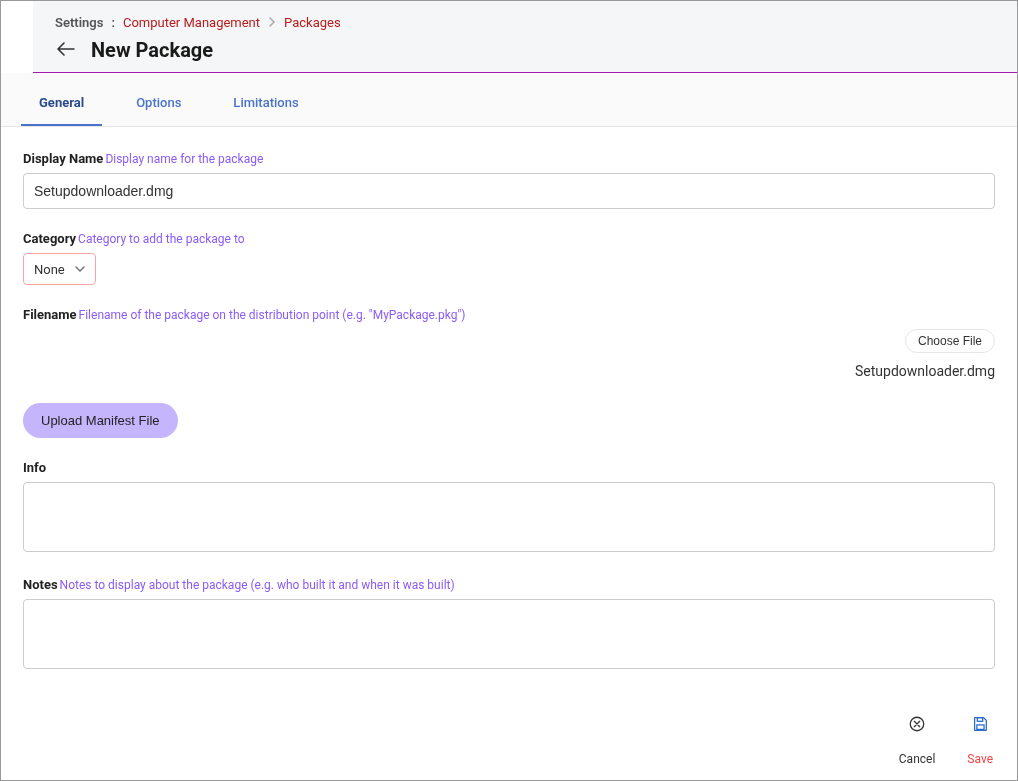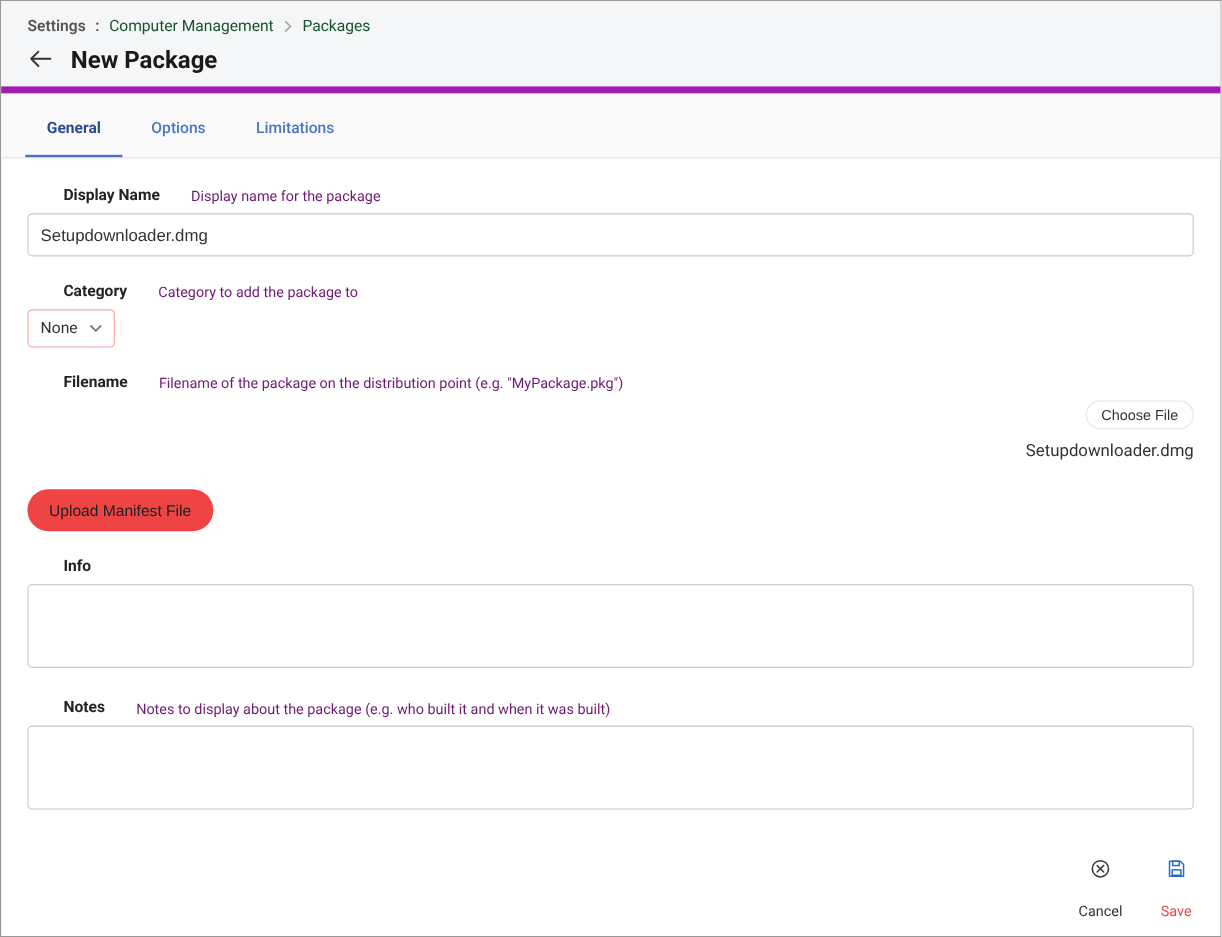--- a/index.html
+++ b/index.html
@@ -12,40 +12,41 @@
     .window {
       width: 1018px;
       height: 781px;
       border: 1px solid #999;
       display: flex;
       flex-direction: column;
       background: #fff;
     }
     .header {
       background: #f5f6f7;
-      border-bottom: 6px solid #a21caf;
+      border-bottom: 1px solid #a21caf;
       padding: 14px 22px 10px 22px;
+      margin-left: 32px;
     }
     .breadcrumb {
       font-size: 13px;
       color: #777;
       display: flex;
       align-items: center;
       gap: 8px;
     }
     .breadcrumb .label {
       color: #555;
       font-weight: 600;
     }
     .breadcrumb .sep-colon {
       color: #555;
       font-weight: 600;
     }
     .breadcrumb .crumb {
-      color: #14532d;
+      color: #b91c1c;
     }
     .breadcrumb .chev {
       color: #aaa;
       font-size: 12px;
     }
     .title-row {
       display: flex;
       gap: 14px;
       margin-top: 8px;
     }
@@ -61,21 +62,21 @@
     .page-title {
       font-size: 20px;
       font-weight: 700;
       color: #1a1a1a;
     }
     .tabs-strip {
       background: #fafafa;
       border-bottom: 1px solid #e6e6e6;
       padding: 0 20px;
       display: flex;
-      gap: 6px;
+      gap: 16px;
       background-image: radial-gradient(#eee 0.5px, transparent 0.5px);
       background-size: 6px 6px;
     }
     .tab {
       padding: 22px 18px 14px 18px;
       font-size: 13px;
       color: #4a74c9;
       cursor: pointer;
       border-bottom: 2px solid transparent;
       font-weight: 500;
@@ -89,32 +90,31 @@
       flex: 1;
       padding: 24px 22px 10px 22px;
       overflow: auto;
     }
     .field-group {
       margin-bottom: 22px;
     }
     .field-label-row {
       display: flex;
       align-items: flex-end;
-      gap: 26px;
+      gap: 2px;
       margin-bottom: 7px;
-      margin-left: 30px;
     }
     .field-label {
       font-size: 13px;
       font-weight: 700;
       color: #222;
     }
     .field-help {
       font-size: 12px;
-      color: #701a75;
+      color: #8b5cf6;
     }
     .text-input {
       width: 100%;
       height: 36px;
       padding: 6px 10px;
       border: 1px solid #ccc;
       border-radius: 4px;
       font-size: 14px;
       color: #333;
       text-decoration: underline wavy #d44 1px;
@@ -150,21 +150,21 @@
       font-size: 12px;
       color: #333;
       cursor: pointer;
     }
     .filename-text {
       font-size: 14px;
       color: #333;
     }
     .upload-btn {
       border: none;
-      background: #ef4444;
+      background: #c4b5fd;
       border-radius: 18px;
       padding: 10px 18px;
       font-size: 13px;
       color: #222;
       cursor: pointer;
       margin-top: 6px;
     }
     .textarea {
       width: 100%;
       height: 70px;

